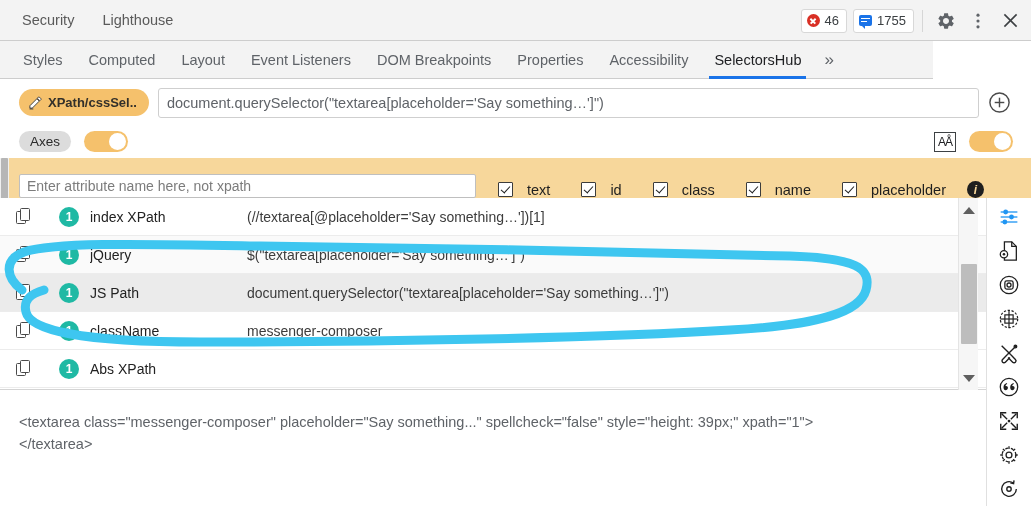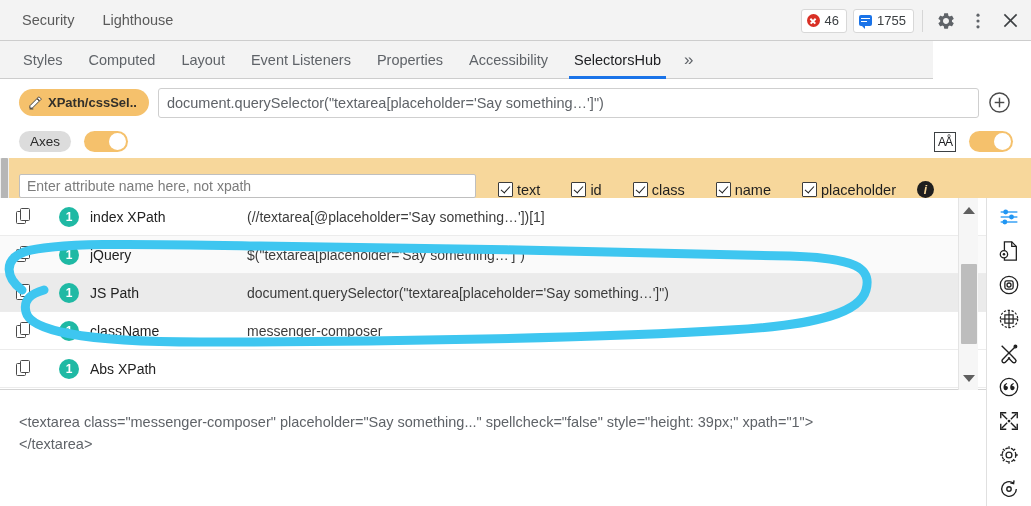--- a/index.html
+++ b/index.html
@@ -144,21 +144,21 @@
     background: #f7d79b; display: flex; align-items: flex-end;
   }
   .attr-input {
     margin-left: 19px; width: 457px; height: 24px;
     border: 1px solid #bfbfbf; border-radius: 2px; background: #fff;
     font-size: 14px; color: #7c7c7c; padding: 0 7px;
     display: flex; align-items: center;
   }
   .cbgroup { display: flex; align-items: center; margin-left: 22px; gap: 0; }
   .cbitem {
-    display: flex; align-items: center; gap: 4px; margin-right: 31px;
+    display: flex; align-items: center; gap: 14px; margin-right: 31px;
     font-size: 14.5px; color: #1f1f1f; cursor: pointer; white-space: nowrap;
   }
   .cbox {
     width: 15px; height: 15px; border: 1.4px solid #3c3c3c; background: #fff;
     position: relative; flex: none; border-radius: 1px;
   }
   .cbox::after {
     content: ""; position: absolute; left: 4px; top: 1px;
     width: 4px; height: 8px; border: solid #1f1f1f;
     border-width: 0 1.7px 1.7px 0; transform: rotate(42deg);
@@ -310,20 +310,21 @@
           </svg>
       </div>
     </div>
   </div>
 
   <div class="tabstrip">
     <div class="ptab first">Styles</div>
     <div class="ptab">Computed</div>
     <div class="ptab">Layout</div>
     <div class="ptab">Event Listeners</div>
+    <div class="ptab">DOM Breakpoints</div>
     <div class="ptab">Properties</div>
     <div class="ptab">Accessibility</div>
     <div class="ptab active">SelectorsHub</div>
     <div class="chev-more">»</div>
   </div>
 
   <div class="selrow">
     <div class="xp-btn">
       <svg class="pencil" viewBox="0 0 24 24">
         <path d="M3 17.2V21h3.8L18 9.8 14.2 6 3 17.2z" fill="#fff" stroke="#3b3b3b" stroke-width="1.5"></path>

